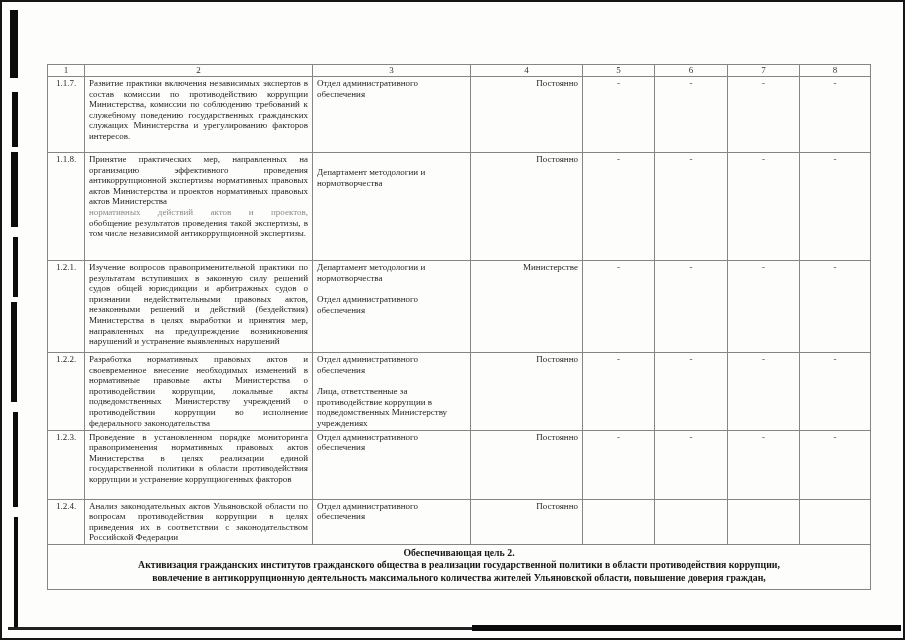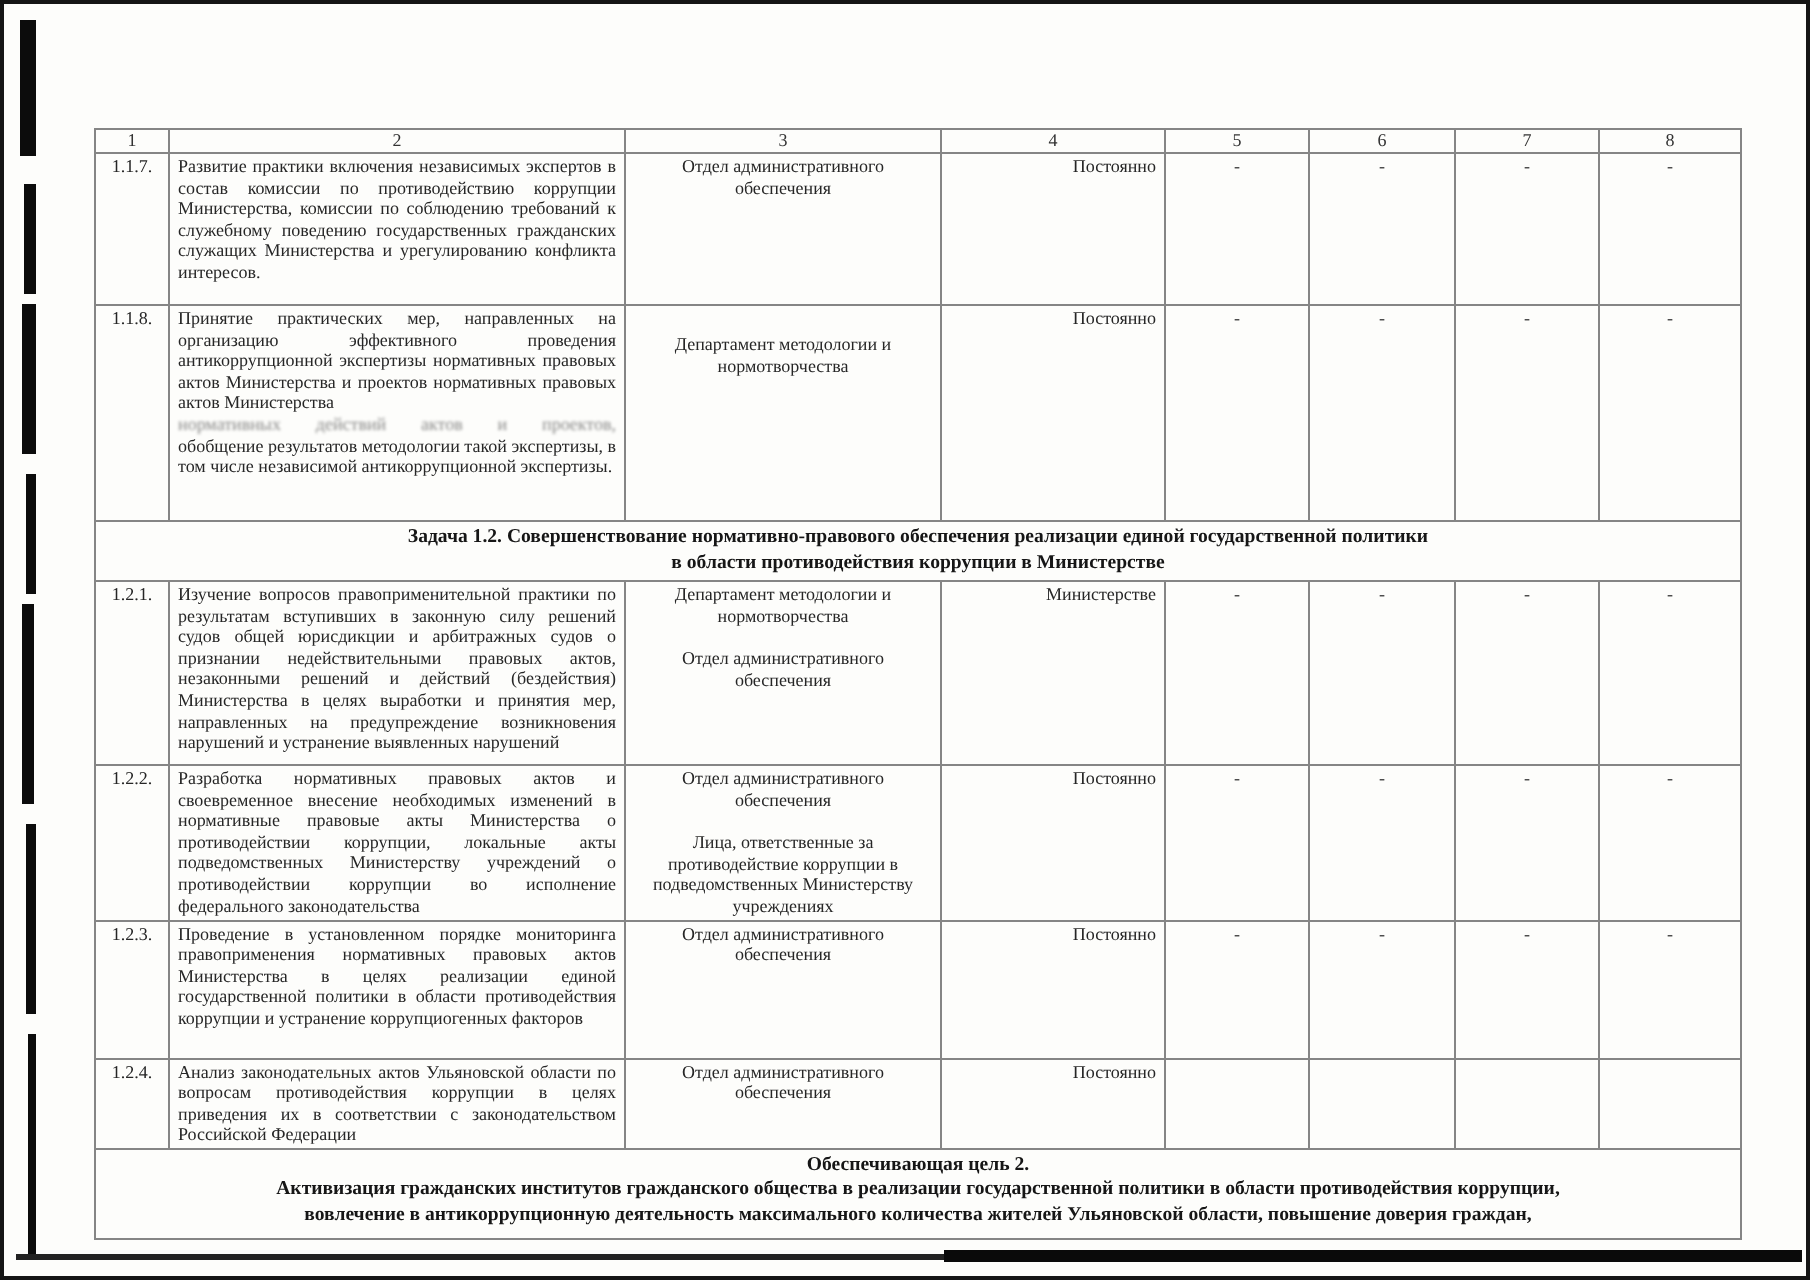--- a/index.html
+++ b/index.html
@@ -19,21 +19,21 @@
   }
   .doc-table td {
     border:1px solid #858585; vertical-align:top;
     padding:1px 4px; box-sizing:border-box;
     font-size:9px; line-height:10.6px;
   }
   td.hdr { text-align:center; font-size:9px; height:12px; padding:0; color:#333; }
   td.num { text-align:center; }
   td.measure .j { text-align:justify; }
   td.measure .ghost { filter:blur(0.7px); opacity:0.55; text-align-last:justify; }
-  td.exec { text-align:center; }
+  td.exec { text-align:left; }
   td.exec .second { margin-top:11px; }
   td.exec .pushdown { margin-top:13px; }
   td.term { text-align:right; }
   td.dash { text-align:center; color:#3b3b3b; }
   td.task, td.goal {
     text-align:center; font-weight:bold; font-size:9.8px; line-height:12.5px;
     padding:2px 6px; color:#161616;
   }
 </style>
 </head>
@@ -71,55 +71,49 @@
       <td class="hdr">4</td>
       <td class="hdr">5</td>
       <td class="hdr">6</td>
       <td class="hdr">7</td>
       <td class="hdr">8</td>
     </tr>
 
     <tr style="height:76px;margin-top:12px;">
       <td class="num">1.1.7.</td>
       <td class="measure">
-            <div class="j">Развитие практики включения независимых экспертов в состав комиссии по противодействию коррупции Министерства, комиссии по соблюдению требований к служебному поведению государственных гражданских служащих Министерства и урегулированию конфликта интересов.</div>
+            <div class="j">Развитие практики включения независимых экспертов в состав комиссии по противодействию коррупции Министерства, комиссии по соблюдению требований к служебному поведению государственных гражданских служащих Министерства и урегулированию факторов интересов.</div>
           </td>
       <td class="exec">
             <div>Отдел административного обеспечения</div>
           </td>
       <td class="term">Постоянно</td>
       <td class="dash">-</td>
       <td class="dash">-</td>
       <td class="dash">-</td>
       <td class="dash">-</td>
     </tr>
 
     <tr style="height:108px;margin-top:24px;">
       <td class="num">1.1.8.</td>
       <td class="measure">
         <div class="j">Принятие практических мер, направленных на организацию эффективного проведения антикоррупционной экспертизы нормативных правовых актов Министерства и проектов нормативных правовых актов Министерства</div>
         <div class="j ghost">нормативных действий актов и проектов,</div>
-        <div class="j">обобщение результатов методологии такой экспертизы, в том числе независимой антикоррупционной экспертизы.</div>
+        <div class="j">обобщение результатов проведения такой экспертизы, в том числе независимой антикоррупционной экспертизы.</div>
       </td>
       <td class="exec">
             <div class="pushdown">Департамент методологии и нормотворчества</div>
           </td>
       <td class="term">Постоянно</td>
       <td class="dash">-</td>
       <td class="dash">-</td>
       <td class="dash">-</td>
       <td class="dash">-</td>
     </tr>
 
-    <tr style="height:26px;">
-      <td class="task" colspan="8">
-        <div>Задача 1.2. Совершенствование нормативно-правового обеспечения реализации единой государственной политики</div>
-        <div>в области противодействия коррупции в Министерстве</div>
-      </td>
-    </tr>
 
     <tr style="height:92px;">
       <td class="num">1.2.1.</td>
       <td class="measure">
             <div class="j">Изучение вопросов правоприменительной практики по результатам вступивших в законную силу решений судов общей юрисдикции и арбитражных судов о признании недействительными правовых актов, незаконными решений и действий (бездействия) Министерства в целях выработки и принятия мер, направленных на предупреждение возникновения нарушений и устранение выявленных нарушений</div>
           </td>
       <td class="exec">
         <div>Департамент методологии и нормотворчества</div>
         <div class="second">Отдел административного обеспечения</div>
       </td>

